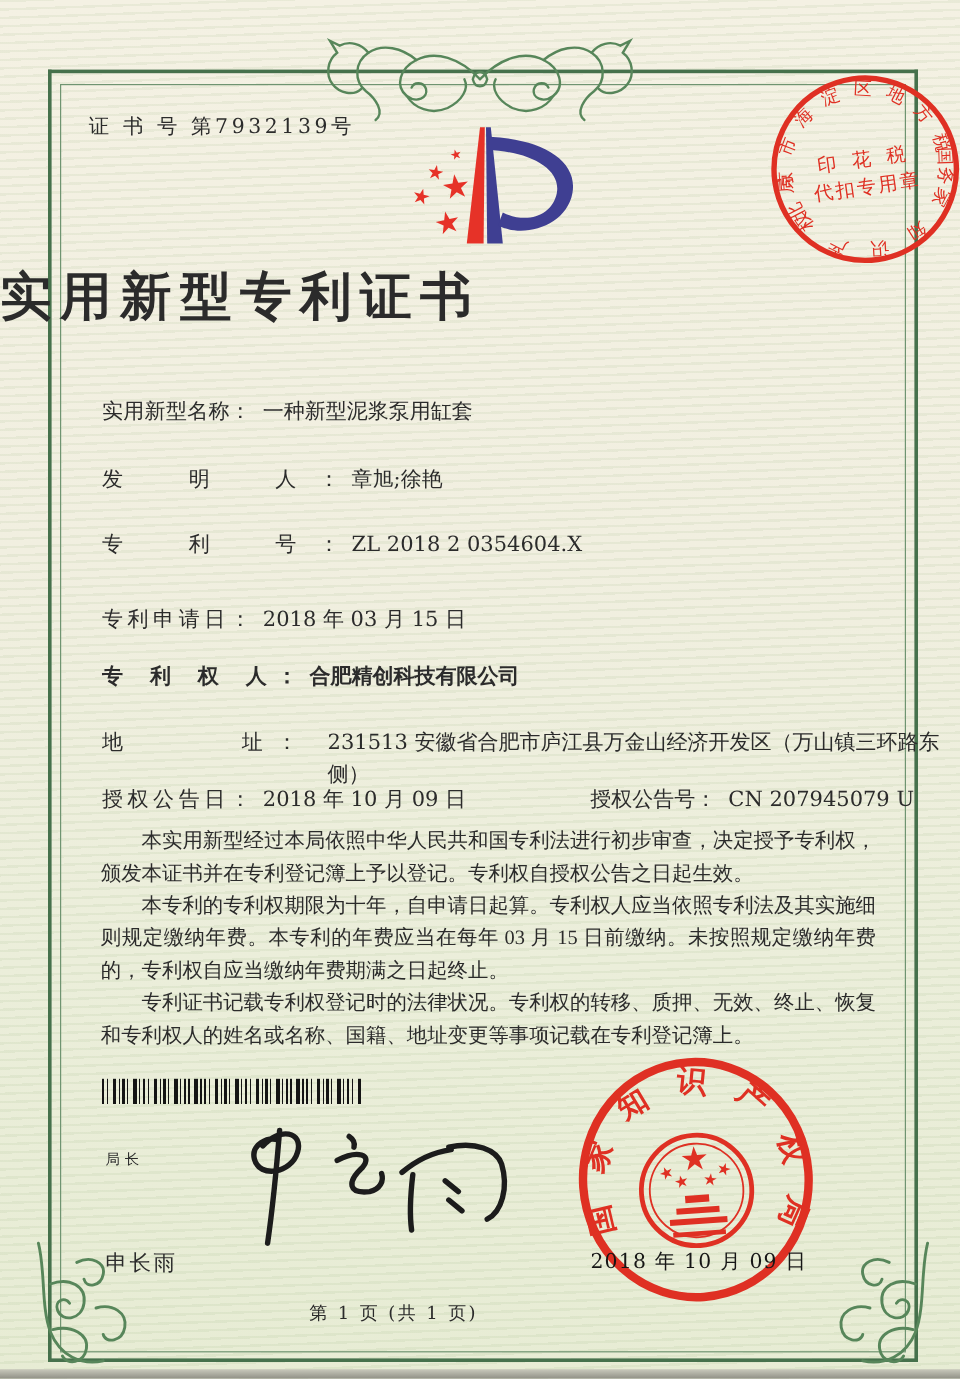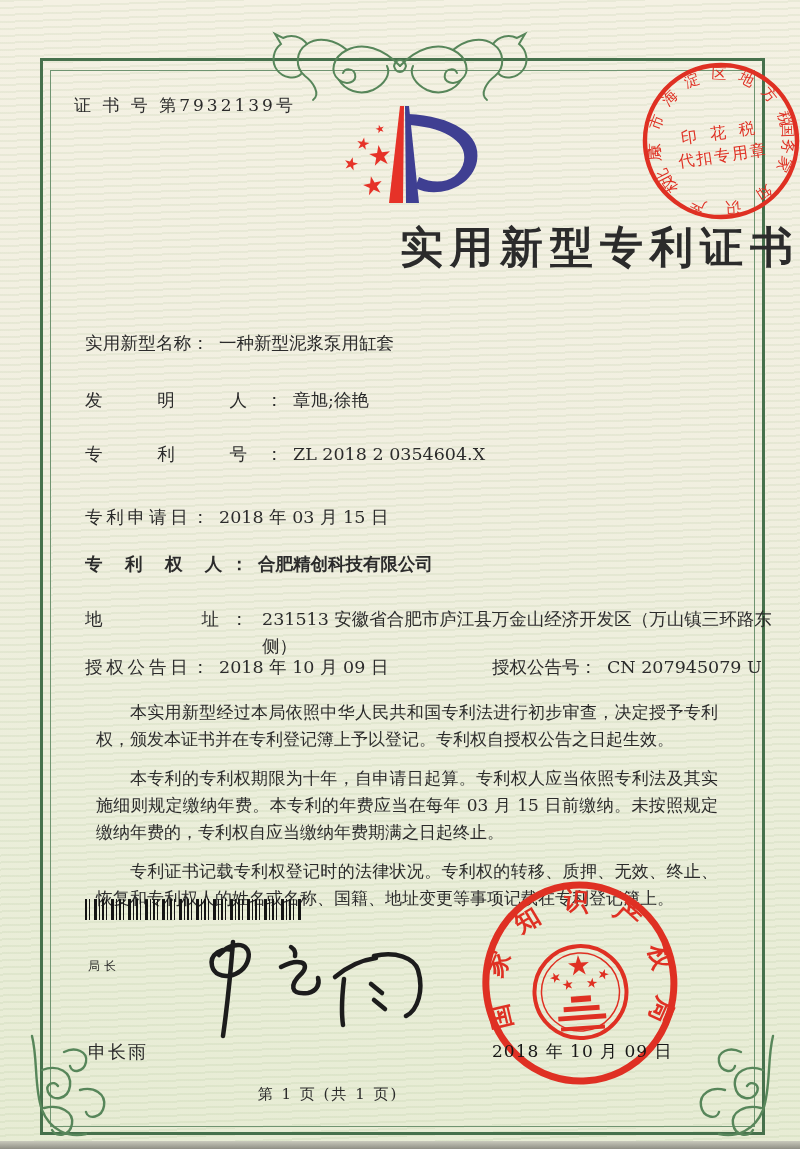--- a/index.html
+++ b/index.html
@@ -10,32 +10,32 @@
       repeating-linear-gradient(178deg, rgba(130,165,105,0.10) 0 2px, rgba(255,255,255,0) 2px 7px),
       linear-gradient(180deg,#f4f1e3 0%,#f1efe0 40%,#ebeeda 70%,#e7ecd4 100%);
     color:#2b2b2b;
   }
   .abs{position:absolute;}
   
   .bline{position:absolute;background:#46714c;}
   .bthin{position:absolute;background:#6f9471;}
   
   .cert-no{left:74px;top:94px;font-size:17px;letter-spacing:3px;}
-  .title{left:0;top:219px;width:800px;text-align:right;font-size:43px;font-weight:bold;letter-spacing:7px;}
+  .title{left:0;top:219px;width:800px;text-align:left;font-size:43px;font-weight:bold;letter-spacing:7px;}
   
   .frow{left:85px;width:660px;font-size:17.5px;line-height:27px;white-space:nowrap;}
   .flab{display:inline-block;text-align:justify;text-align-last:justify;vertical-align:top;}
   .w-compact{width:124px;}
   .w-wide{width:198px;}
   .w-mid{width:163px;}
   .fval{margin-left:10px;}
-  .fval-wrap{display:inline-block;margin-left:14px;width:515px;white-space:normal;vertical-align:top;}
+  .fval-wrap{display:inline-block;margin-left:25px;width:515px;white-space:normal;vertical-align:top;}
   
   .body-text{left:84px;top:687px;width:646px;font-size:17px;line-height:27px;text-align:justify;}
-  .body-text p{margin:12px;text-indent:2em;}
+  .body-text p{margin:0;text-indent:2em;font-family:Liberation Serif, serif;}
   
   .barcode{left:85px;top:899px;width:216px;height:21px;
     background:repeating-linear-gradient(90deg,
       #141414 0 2px,transparent 2px 4px,
       #141414 4px 5px,transparent 5px 9px,
       #141414 9px 12px,transparent 12px 14px,
       #141414 14px 15px,transparent 15px 17px);}
   
   .signoff-title{left:88px;top:958px;font-size:12px;letter-spacing:4px;}
   .signoff-name{left:88px;top:998px;font-size:18px;letter-spacing:2px;margin-top:42px;}

